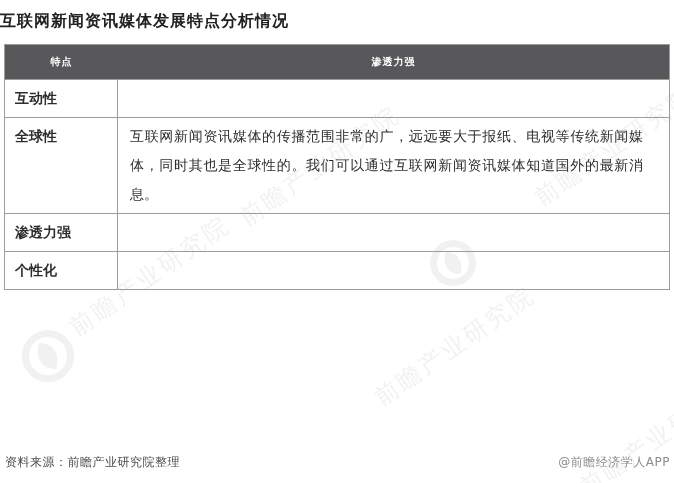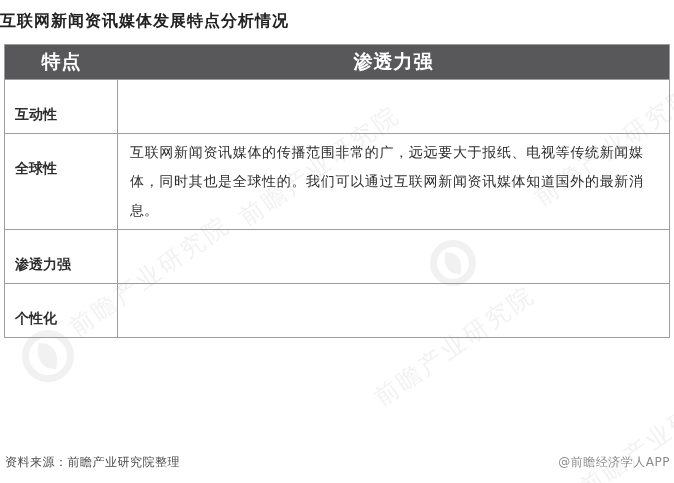--- a/index.html
+++ b/index.html
@@ -55,41 +55,41 @@
     box-sizing: border-box;
     border: 1px solid var(--border, #9c9c9c);
     background: transparent;
   }
   .thead {
     display: flex;
     align-items: center;
     height: 34px;
     background: var(--header-bg, #58585b);
     color: #ffffff;
-    font-size: 19px;
+    font-size: 10px;
     font-weight: bold;
   }
   .th-feature { width: 113px; text-align: center; letter-spacing: 1px; }
   .th-content { flex: 1; text-align: center; letter-spacing: 1px; }
   .tr {
     display: flex;
     border-top: 1px solid var(--border, #9c9c9c);
   }
   .td {
     box-sizing: border-box;
     font-size: 14px;
     line-height: 29px;
     color: #2e2e2e;
     vertical-align: top;
   }
   .td-feature {
     width: 113px;
     border-right: 1px solid var(--border, #9c9c9c);
     font-weight: bold;
-    padding: 20px 6px 4px 10px;
+    padding: 4px 6px 4px 10px;
   }
   .td-content {
     flex: 1;
     padding: 4px 26px 4px 12px;
     text-align: justify;
     text-justify: inter-ideograph;
   }
   
   .footer {
     position: absolute;

